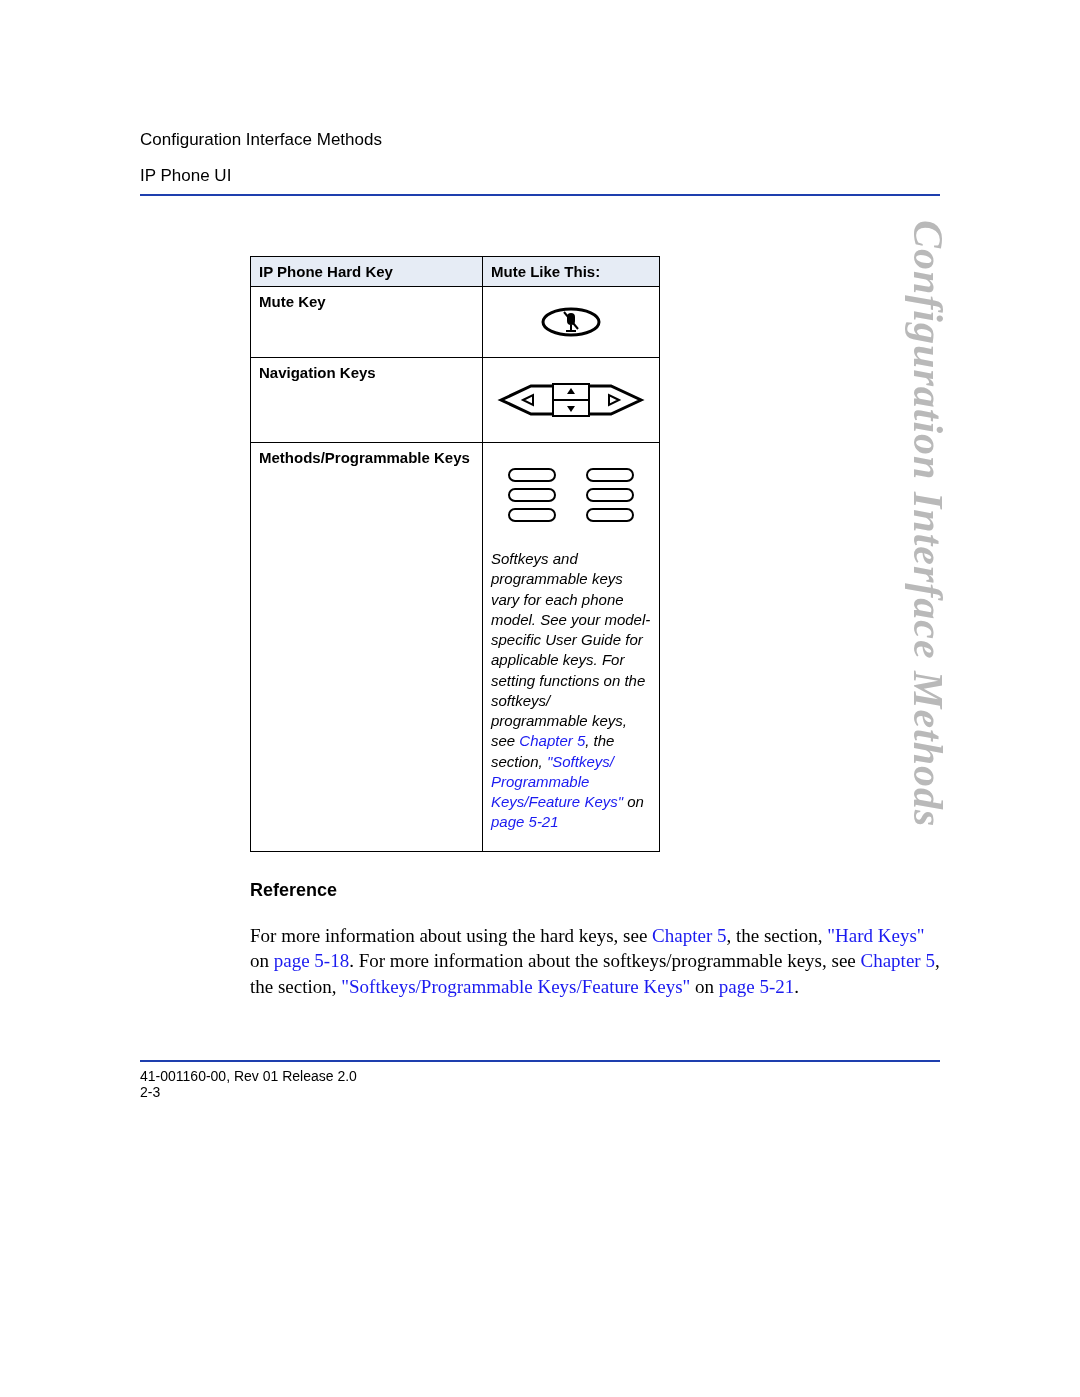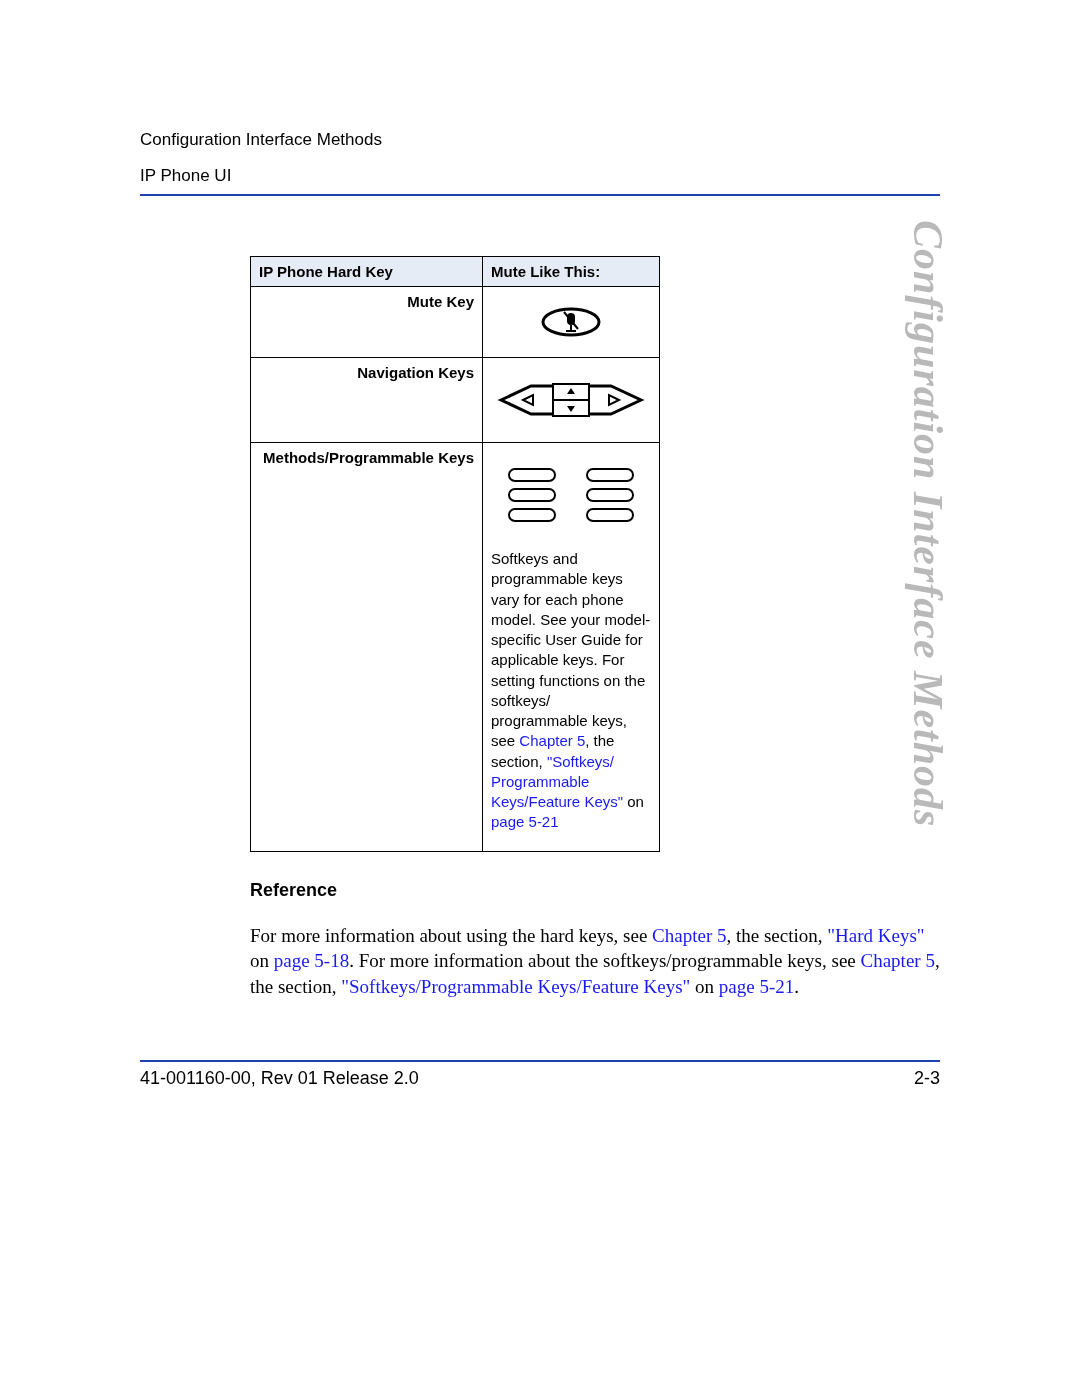--- a/index.html
+++ b/index.html
@@ -38,25 +38,25 @@
     vertical-align: top;
     text-align: left;
   }
   table.keytable th {
     background: #e6ecf5;
     font-weight: bold;
   }
   table.keytable td.labelcell {
     font-weight: bold;
     width: 232px;
-    text-align: right;
   }
   table.keytable td.imgcell {
     text-align: center;
     padding: 18px 8px;
+    font-style: italic;
   }
   table.keytable td.imgcell svg { display: block; margin: 0 auto; }
   .desc-sub {
     font-weight: normal;
     font-size: 15px;
     margin-top: 18px;
     line-height: 1.35;
     text-align: left;
   }
   .bodytext {
@@ -74,22 +74,23 @@
   .link { color: #1a1af0; }
   .footer-wrap {
     position: absolute;
     left: 140px;
     top: 1060px;
     width: 800px;
   }
   .footer-row {
     display: flex;
     justify-content: space-between;
-    font-size: 18px;
+    font-size: 14px;
     margin-top: 6px;
+    flex-direction: column;
   }
   .side-title {
     position: absolute;
     right: 128px;
     top: 220px;
     writing-mode: vertical-rl;
     font-family: "Times New Roman", Times, serif;
     font-style: italic;
     font-weight: bold;
     font-size: 42px;

